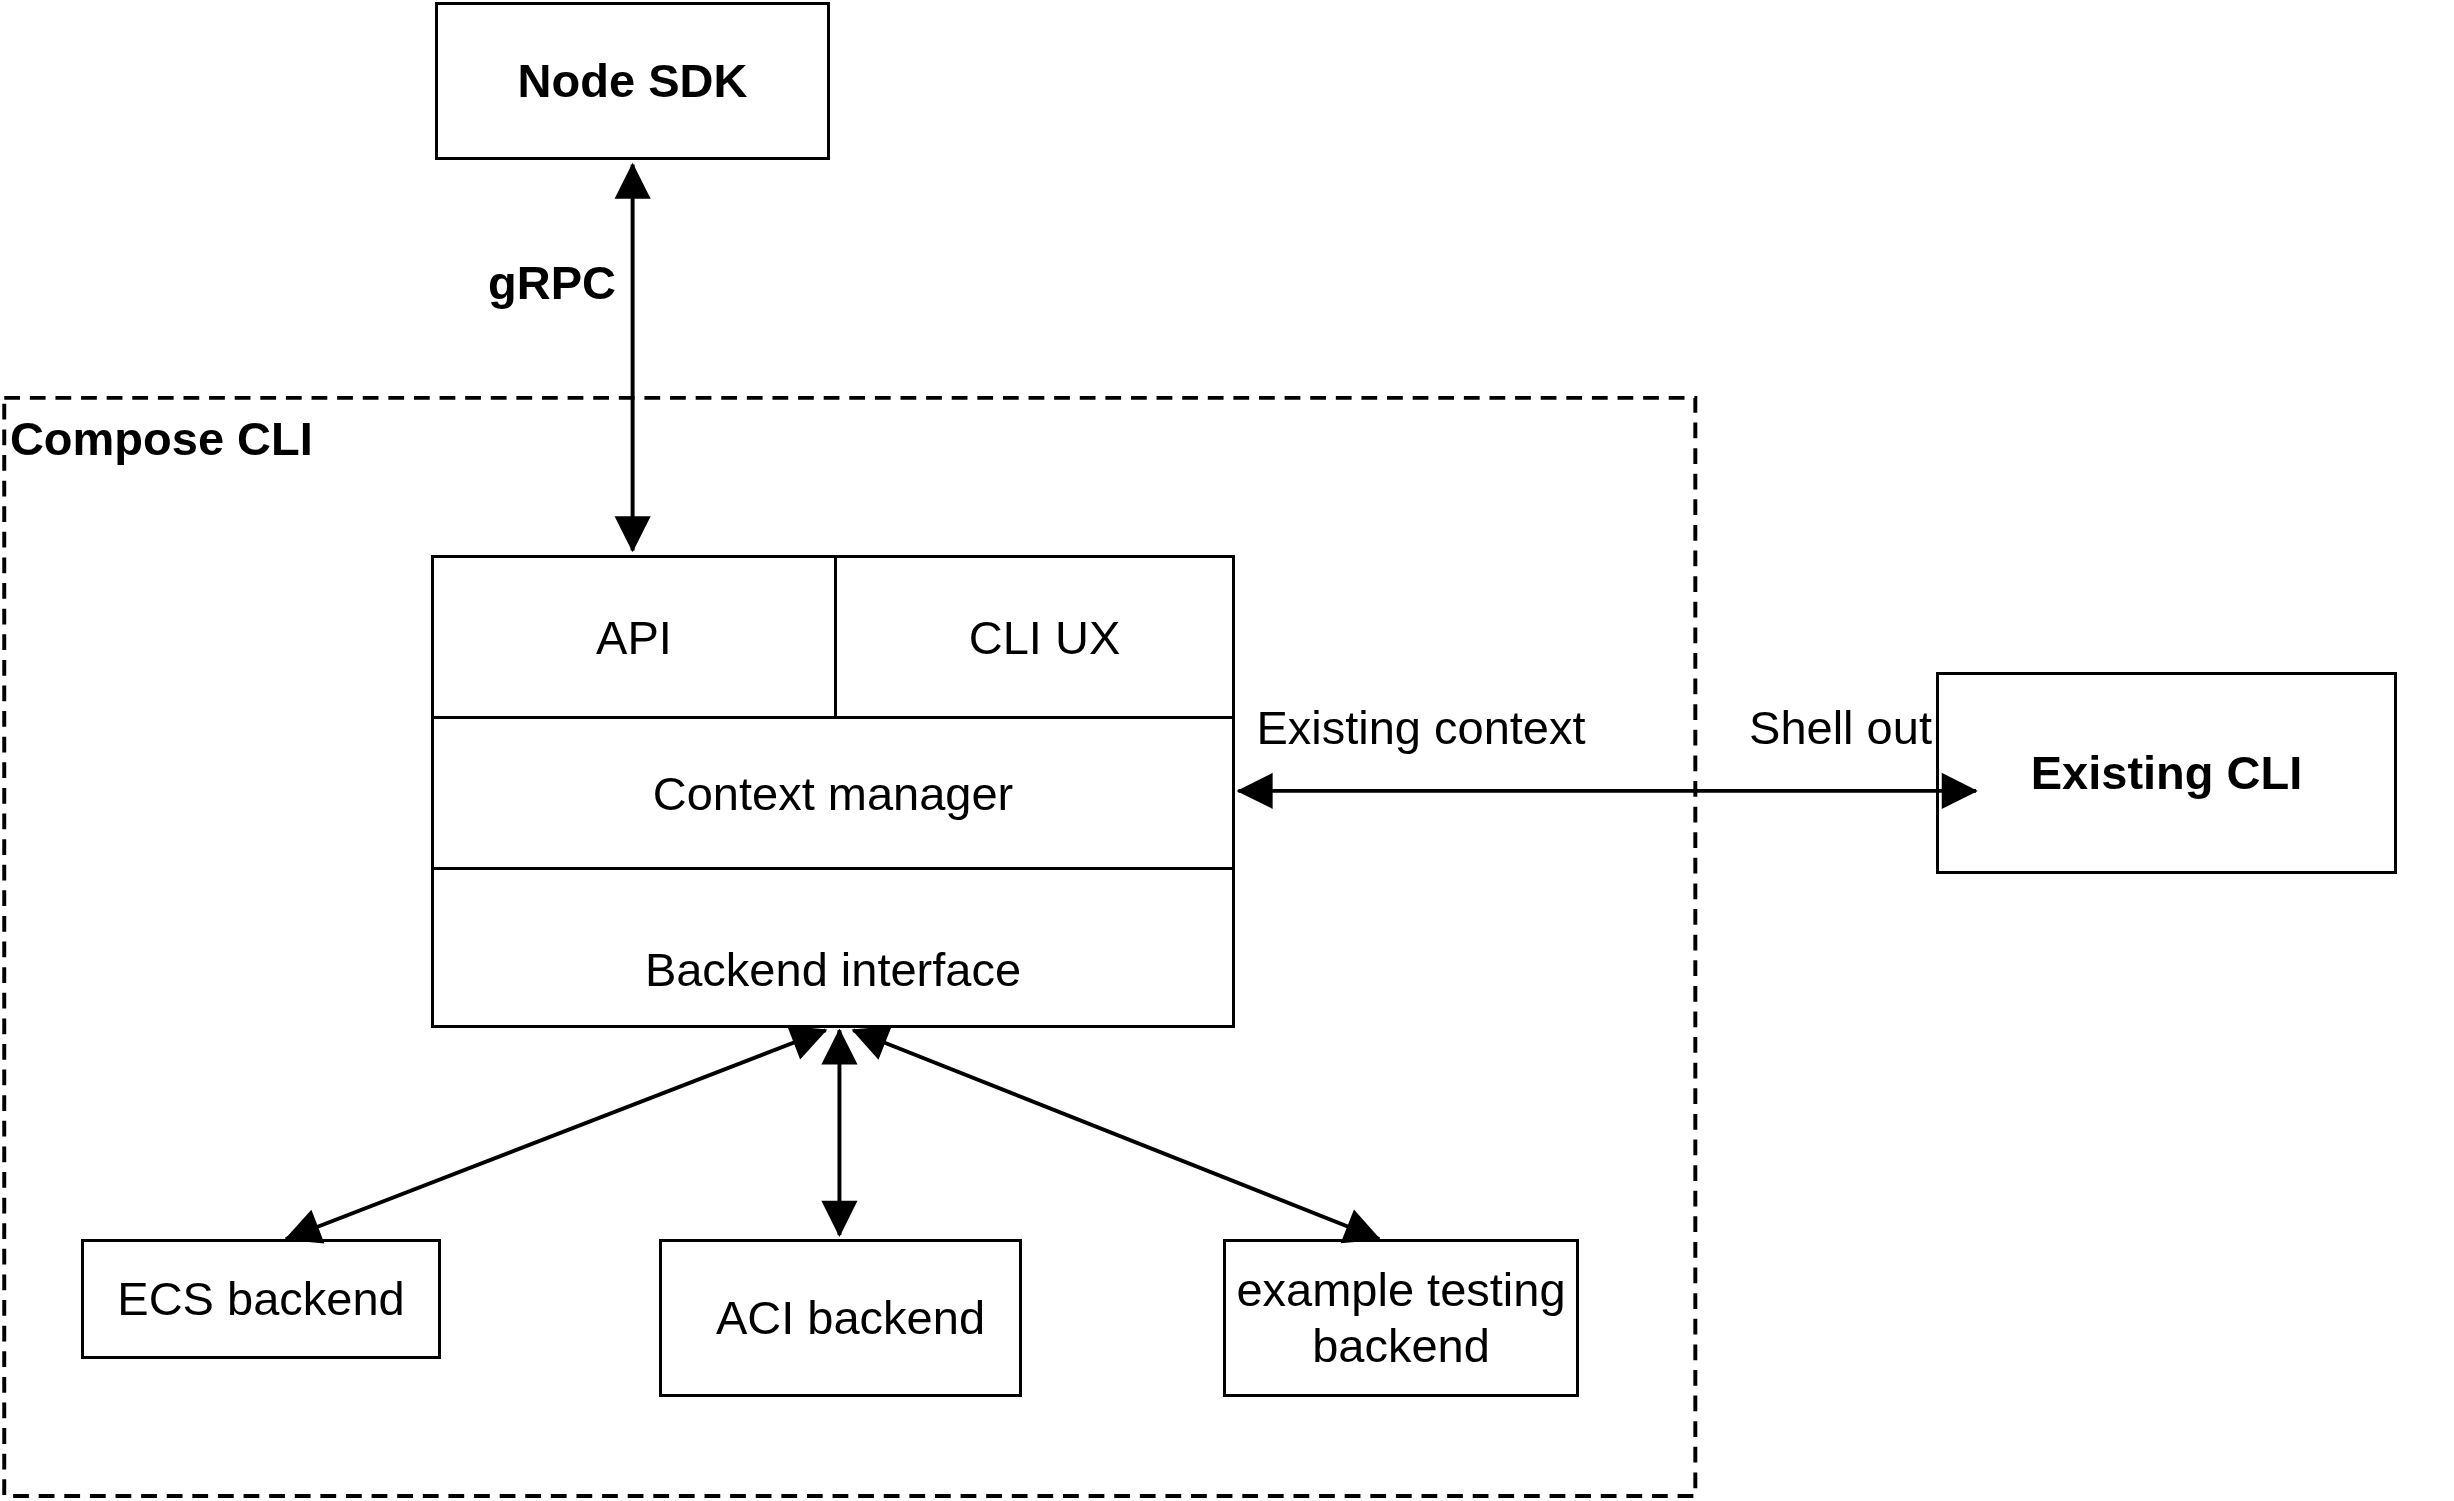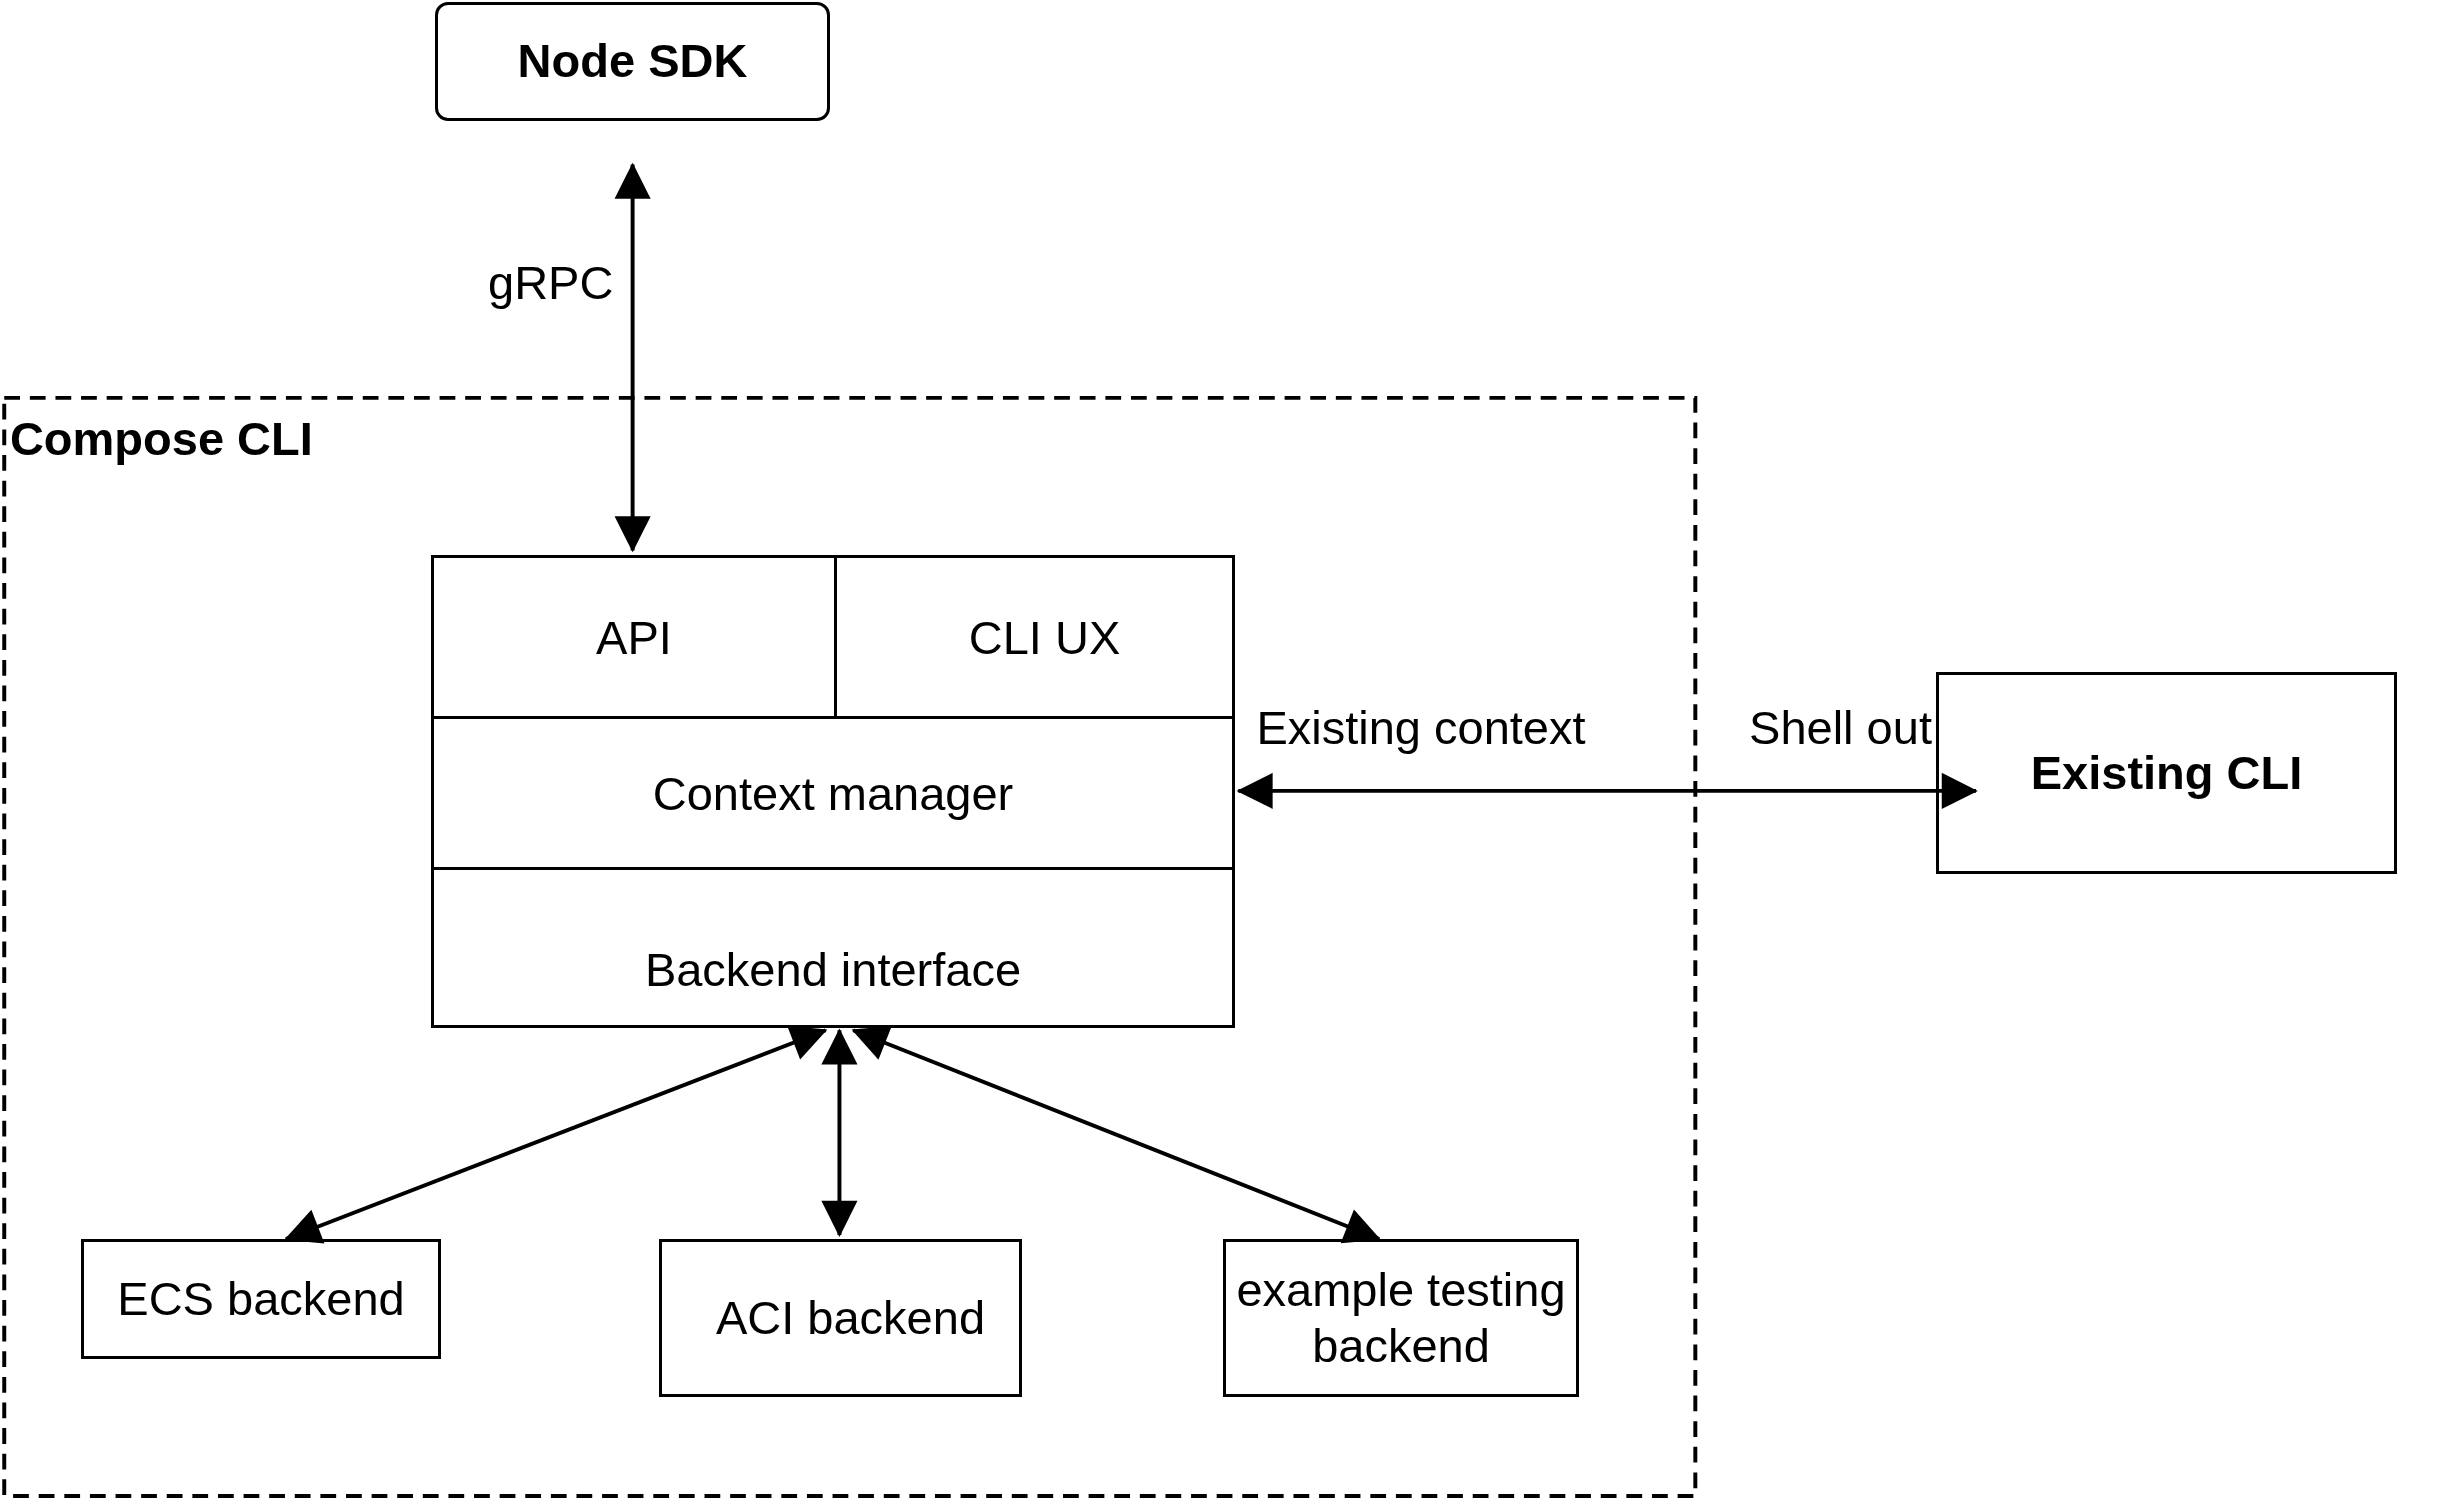--- a/index.html
+++ b/index.html
@@ -21,21 +21,21 @@
     align-items: center;
     justify-content: center;
     text-align: center;
     font-size: 47px;
     line-height: 1.2;
     z-index: 2;
   }
   .bold { font-weight: bold; }
 
   
-  #node-sdk { left: 435px; top: 2px; width: 395px; height: 119px; border-radius: 13px; }
+  #node-sdk { left: 435px; top: 2px; width: 395px; height: 158px; }
 
   
   #core-box {
     position: absolute;
     box-sizing: border-box;
     left: 431px; top: 555px; width: 804px; height: 473px;
     border: 3.9px solid #000000;
     background: #ffffff;
     display: flex;
     flex-direction: column;
@@ -72,21 +72,21 @@
 
   
   .free-label {
     position: absolute;
     font-size: 47px;
     line-height: 1.15;
     white-space: nowrap;
     z-index: 6;
   }
   #compose-cli-label { left: 9.9px; top: 412px; font-weight: bold; }
-  #grpc-label { left: 488px; top: 256px; }
+  #grpc-label { left: 488px; top: 256px; font-weight: bold; }
   #existing-context-label { left: 1224px; top: 701px; width: 394px; text-align: center; }
   #shell-out-label { left: 1742px; top: 701px; width: 197px; text-align: center; }
 
   
   #overlay {
     position: absolute;
     left: 0; top: 0;
     width: 2455px; height: 1501px;
     z-index: 5;
     pointer-events: none;

